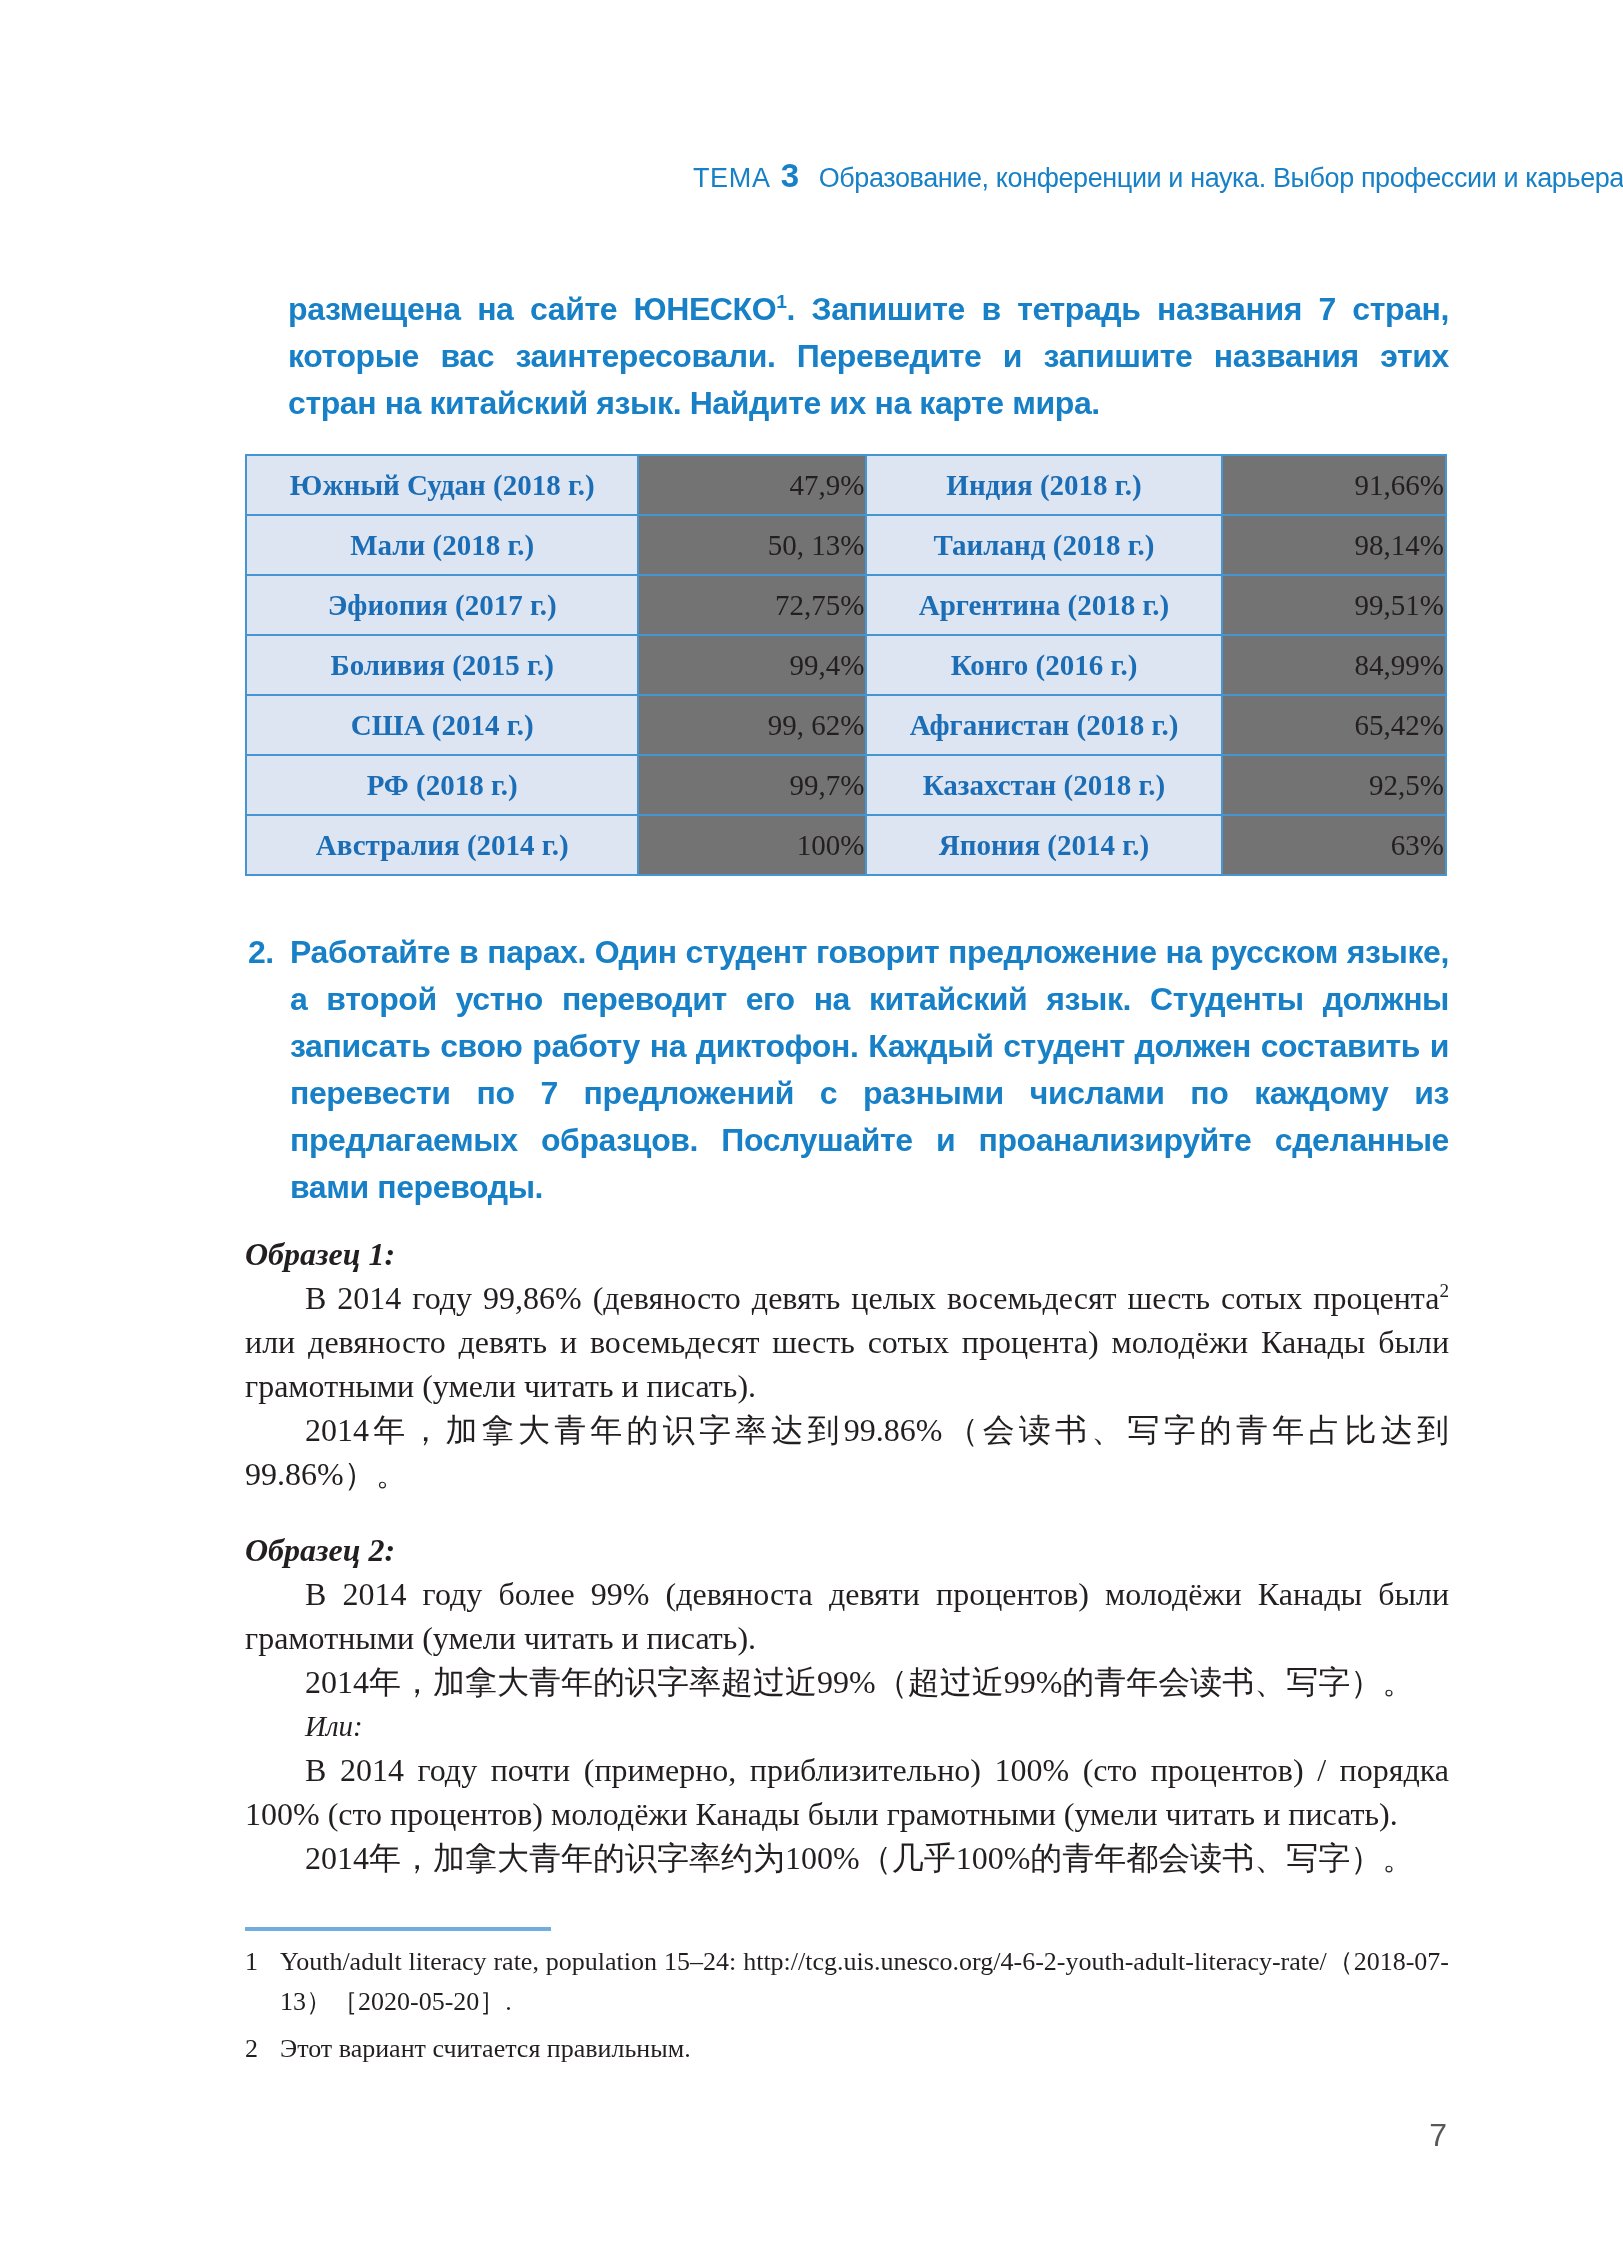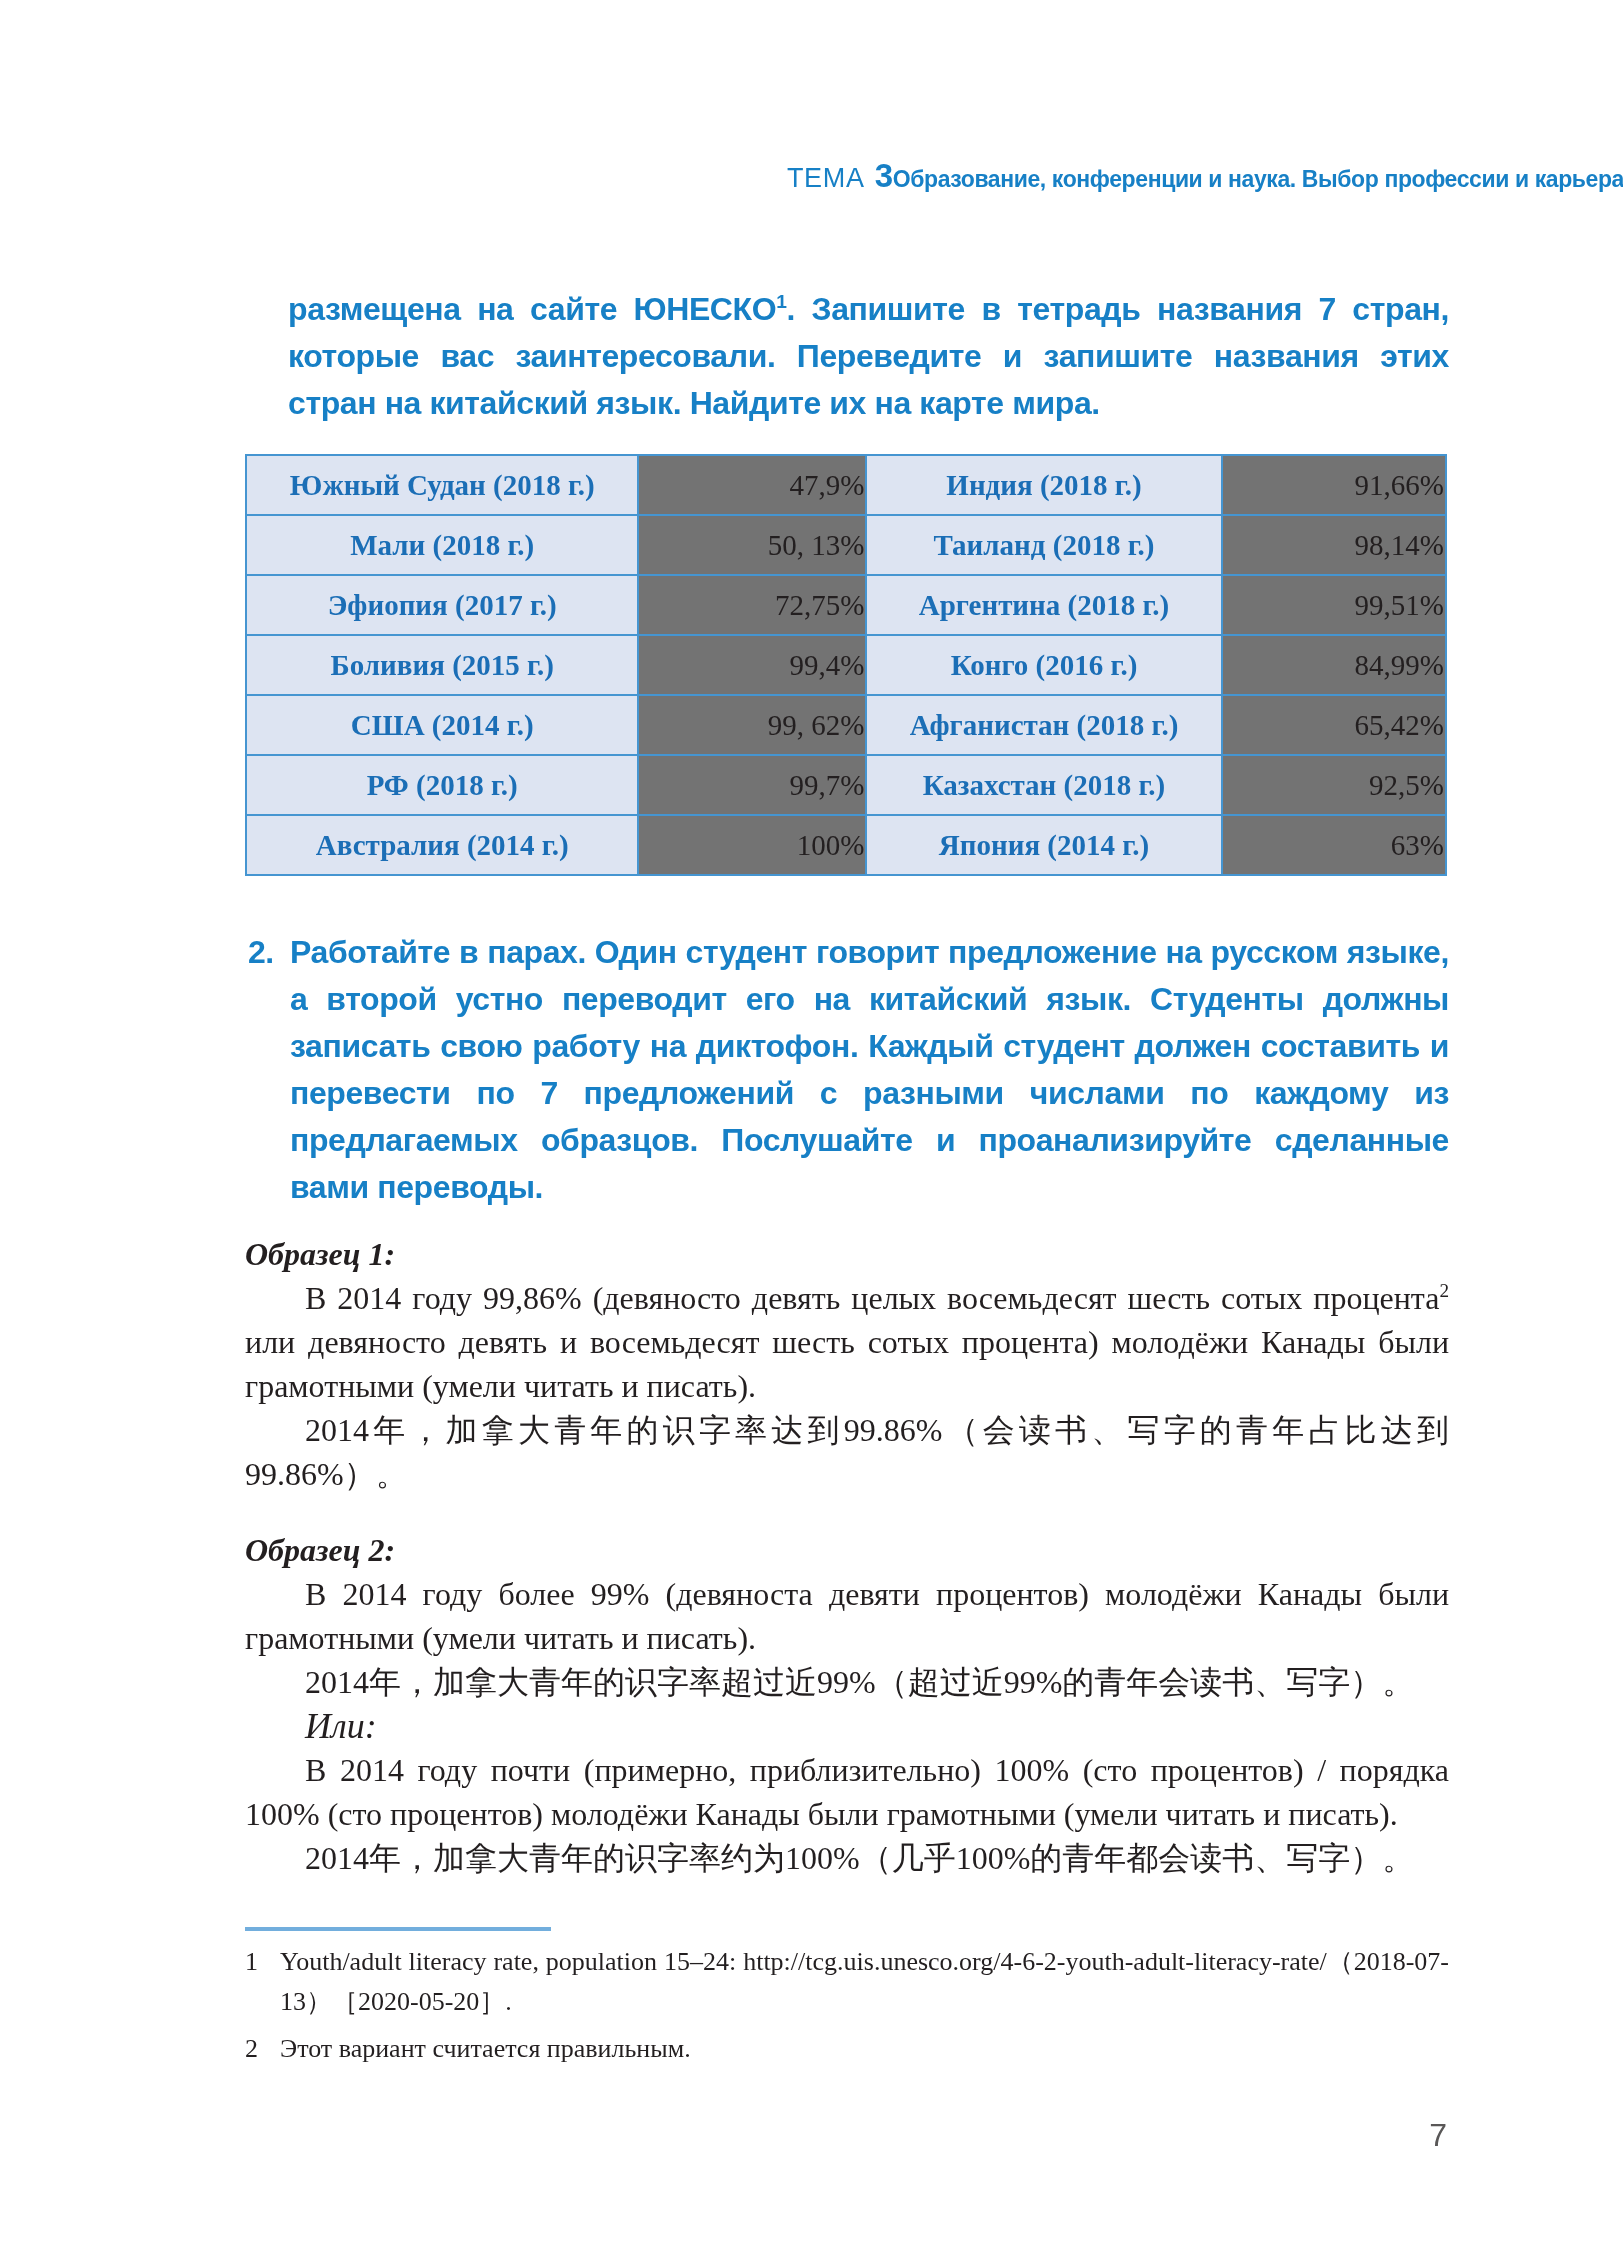--- a/index.html
+++ b/index.html
@@ -23,21 +23,21 @@
     position:absolute;
     top:157px;
     right:0;
     color:#1780c6;
     font-family:"Liberation Sans",sans-serif;
     white-space:nowrap;
     letter-spacing:-0.4px;
   }
   .header .tema{font-size:27px;font-weight:400;letter-spacing:0.7px;}
   .header .tema-num{font-size:33px;font-weight:700;margin-left:10px;}
-  .header .header-title{font-size:23px;font-weight:700;}
+  .header .header-title{font-size:27px;font-weight:400;margin-left:20px;}
   
   .blue-bold{
     font-family:"Liberation Sans",sans-serif;
     font-weight:700;
     color:#1780c6;
     font-size:32px;
     line-height:47px;
     text-align:justify;
     letter-spacing:-0.4px;
   }
@@ -93,21 +93,21 @@
   .sh2{margin-top:32px;}
   .body-para{
     margin:0;
     font-size:32px;
     line-height:44px;
     text-align:justify;
     text-indent:60px;
   }
   .or-para{
     margin:0;
-    font-size:36px;
+    font-size:29px;
     line-height:44px;
     font-style:italic;
     text-indent:60px;
   }
   sup{font-size:60%;vertical-align:super;line-height:0;}
   
   .fn-rule{
     margin-top:47px;
     width:306px;
     height:3.6px;

